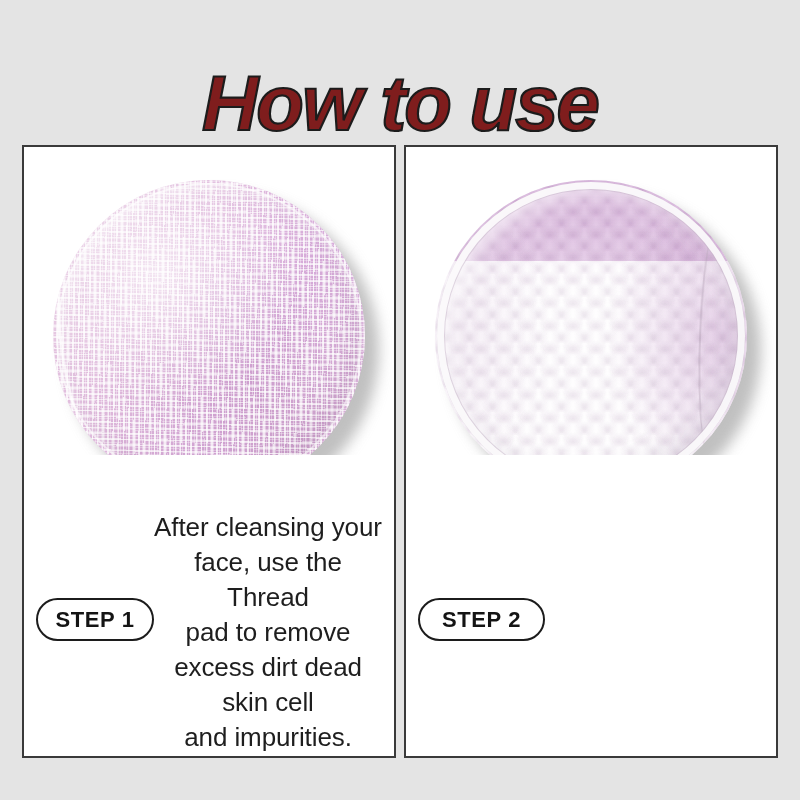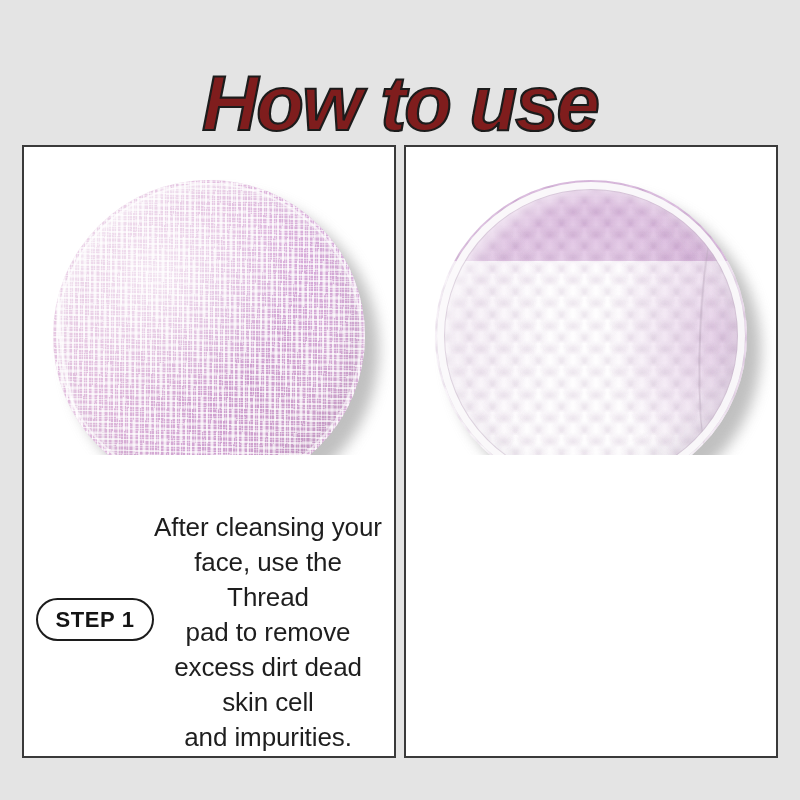--- a/index.html
+++ b/index.html
@@ -292,17 +292,18 @@
           <div class="wave-dots2"></div>
           <div class="wave-tint"></div>
           <div class="wave-tint-edge"></div>
           <div class="wave-seam"></div>
           <div class="wave-rim"></div>
         </div>
       </div>
     </div>
 
     <div class="caption">
+      <div class="step-badge">STEP 2</div>
     </div>
 
   </div>
 
 </div>
 
 </body></html>

